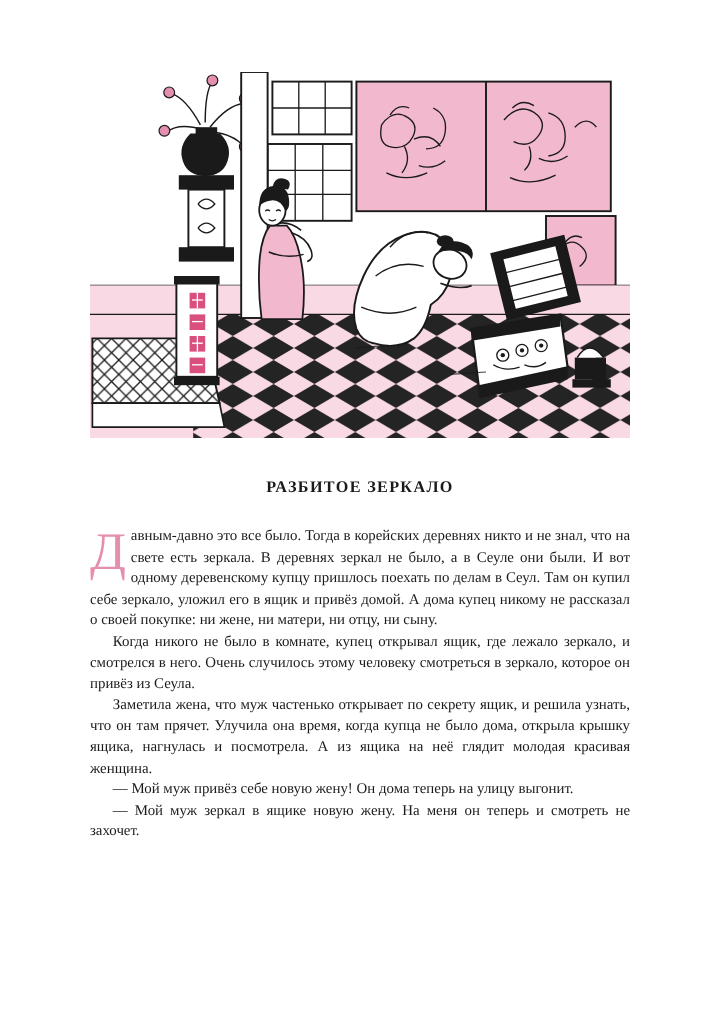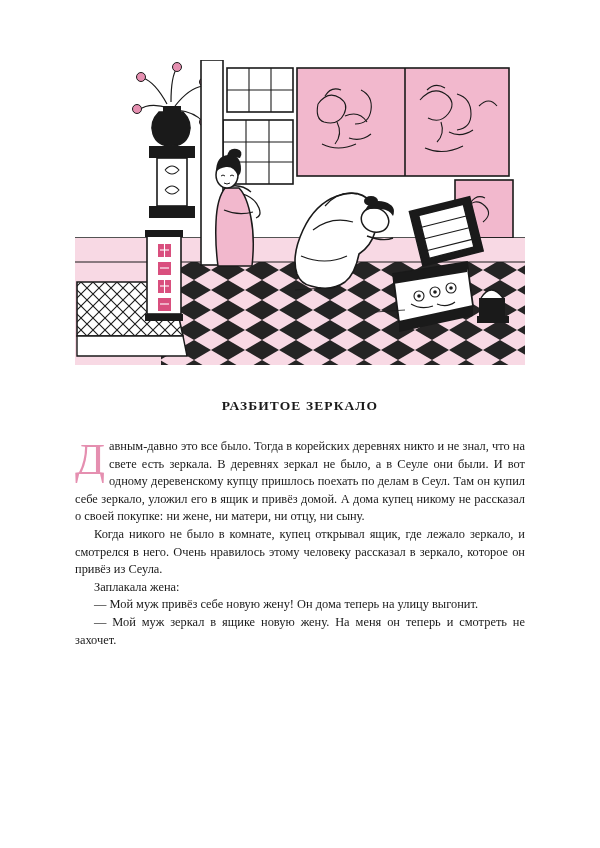--- a/index.html
+++ b/index.html
@@ -288,19 +288,19 @@
         </g>
       </g>
     </svg>
   </div>
 
   <div class="textblock">
     <h1 class="story-title">РАЗБИТОЕ ЗЕРКАЛО</h1>
 
     <p class="para noindent dropcap-para"><span class="dropcap">Д</span><span>авным-давно это все было. Тогда в корейских деревнях никто и не знал, что на свете есть зеркала. В деревнях зеркал не было, а в Сеуле они были. И вот одному деревенскому купцу пришлось поехать по делам в Сеул. Там он купил себе зеркало, уложил его в ящик и привёз домой. А дома купец никому не рассказал о своей покупке: ни жене, ни матери, ни отцу, ни сыну.</span></p>
 
-    <p class="para indent">Когда никого не было в комнате, купец открывал ящик, где лежало зеркало, и смотрелся в него. Очень нравилось этому человеку рассказал в зеркало, которое он привёз из Сеула.</p>
-    <p class="para indent">Заплакала жена:</p>
+    <p class="para indent">Когда никого не было в комнате, купец открывал ящик, где лежало зеркало, и смотрелся в него. Очень случилось этому человеку смотреться в зеркало, которое он привёз из Сеула.</p>
+    <p class="para indent">Заметила жена, что муж частенько открывает по секрету ящик, и решила узнать, что он там прячет. Улучила она время, когда купца не было дома, открыла крышку ящика, нагнулась и посмотрела. А из ящика на неё глядит молодая красивая женщина.</p>
     <p class="para indent">— Мой муж привёз себе новую жену! Он дома теперь на улицу выгонит.</p>
     <p class="para indent">— Мой муж зеркал в ящике новую жену. На меня он теперь и смотреть не захочет.</p>
   </div>
 
 </div>
 
 </body></html>

